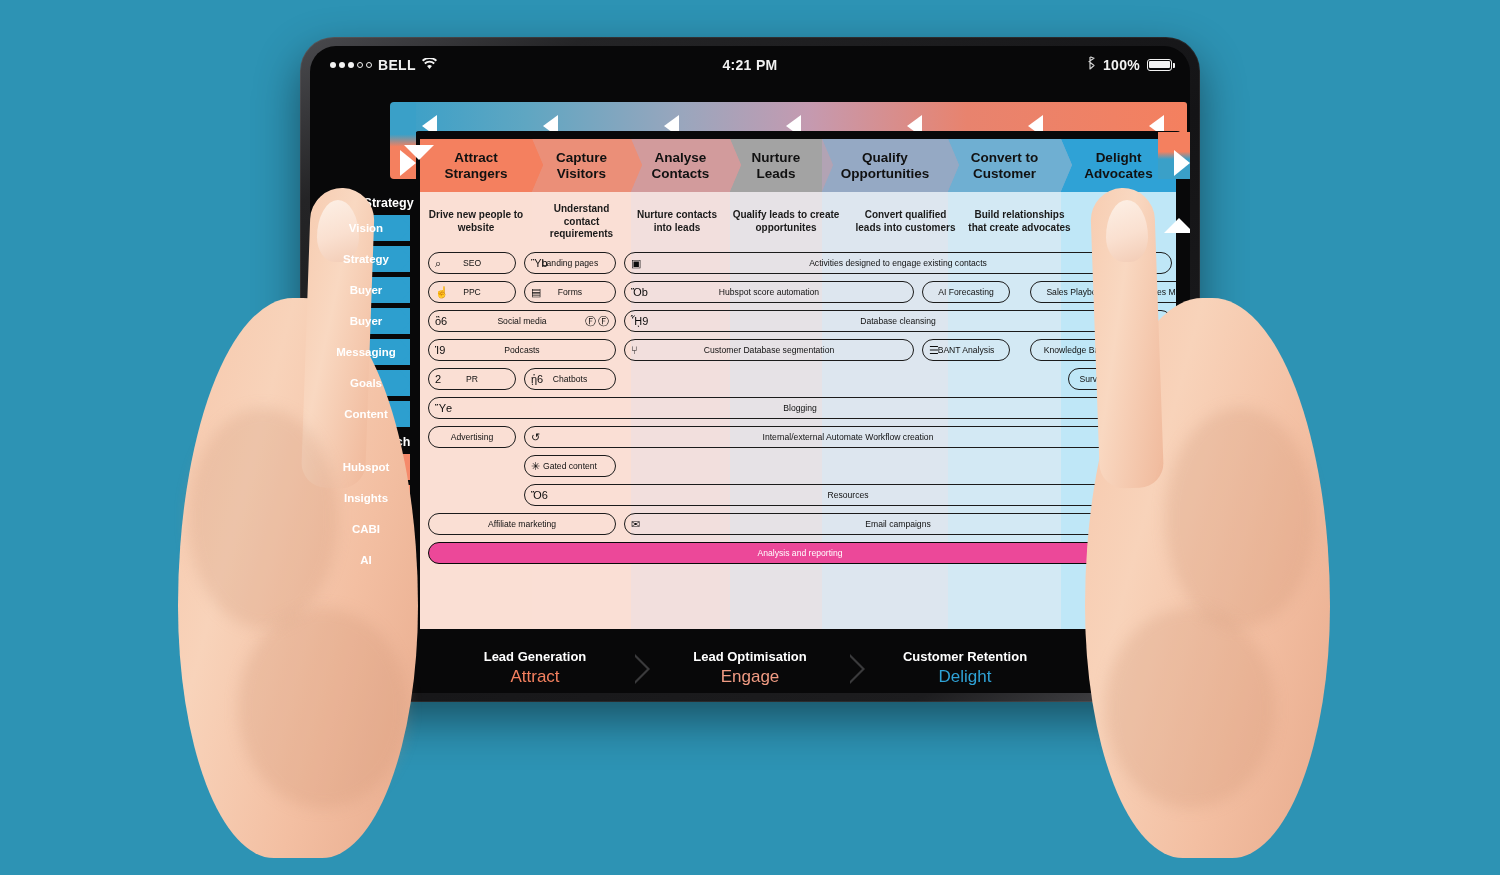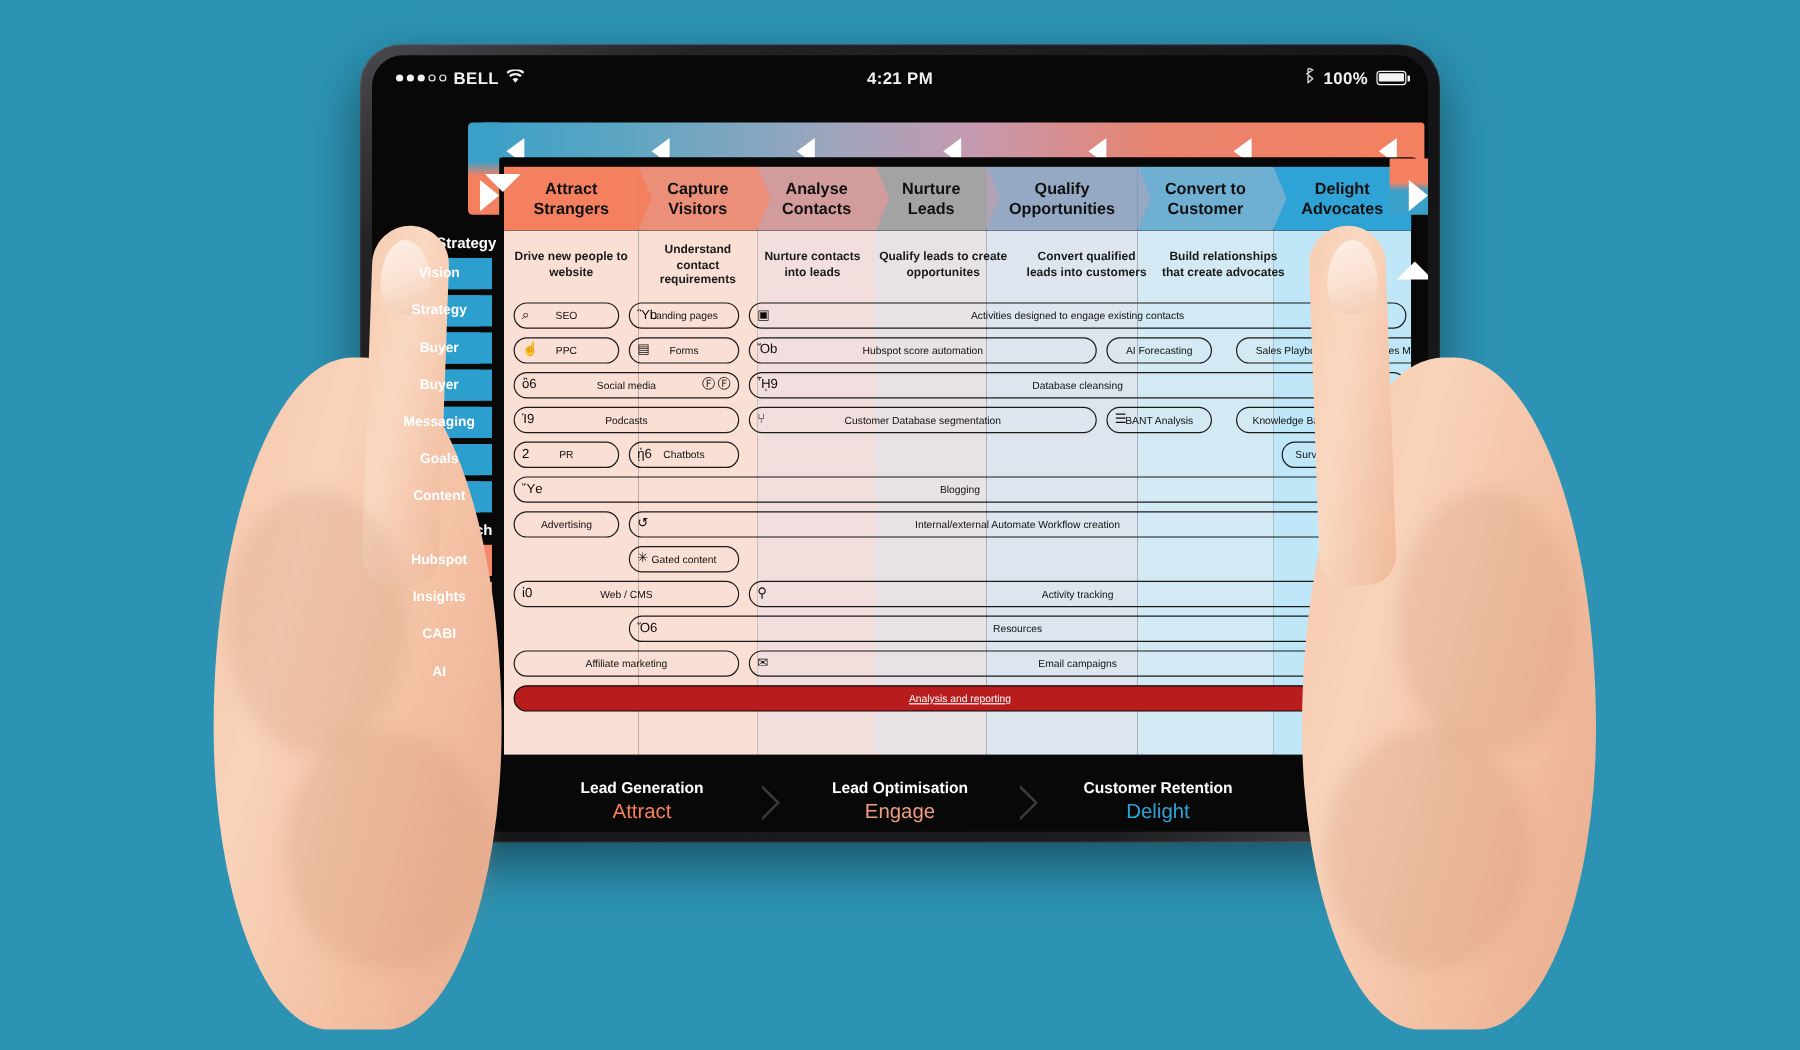--- a/index.html
+++ b/index.html
@@ -99,21 +99,21 @@
   }
 
   
   #rows{position:absolute;left:0;top:60px;width:100%;}
   .row{position:relative;height:29px;}
   .pill{
     position:absolute;height:22px;border:1.4px solid #1b1b1b;border-radius:11px;
     background:transparent;display:flex;align-items:center;justify-content:center;
     font-size:8.6px;color:#111;white-space:nowrap;
   }
-  .pill.black{background:#b91c1c;border-color:#090909;color:#fff;text-decoration:underline;}
+  .pill.black{background:#ec4899;border-color:#090909;color:#fff;}
   .pill .ic{position:absolute;left:6px;top:50%;transform:translateY(-50%);
     font-size:11px;line-height:1;color:#0c0c0c;}
   .pill .ic-r{position:absolute;right:6px;top:50%;transform:translateY(-50%);
     font-size:11px;line-height:1;color:#0c0c0c;display:flex;gap:2px;}
 
   
   #legend{
     position:absolute;left:0;top:599px;width:880px;height:48px;background:#080809;
     display:flex;align-items:center;justify-content:center;gap:0;
   }
@@ -374,30 +374,20 @@
             <span>Internal/external Automate Workflow creation</span>
           </div>
         </div>
         <div class="row">
           <div class="pill" style="left: 104px; width: 92px;">
             <span class="ic">✳</span>
             <span>Gated content</span>
           </div>
         </div>
         <div class="row">
-          <div class="pill" style="left: 8px; width: 188px;">
-            <span class="ic">ἱ0</span>
-            <span>Web / CMS</span>
-          </div>
-          <div class="pill" style="left: 204px; width: 548px;">
-            <span class="ic">⚲</span>
-            <span>Activity tracking</span>
-          </div>
-        </div>
-        <div class="row">
           <div class="pill" style="left: 104px; width: 648px;">
             <span class="ic">Ὅ6</span>
             <span>Resources</span>
           </div>
         </div>
         <div class="row">
           <div class="pill" style="left: 8px; width: 188px; justify-content: center;">
             <span>Affiliate marketing</span>
           </div>
           <div class="pill" style="left: 204px; width: 548px;">

